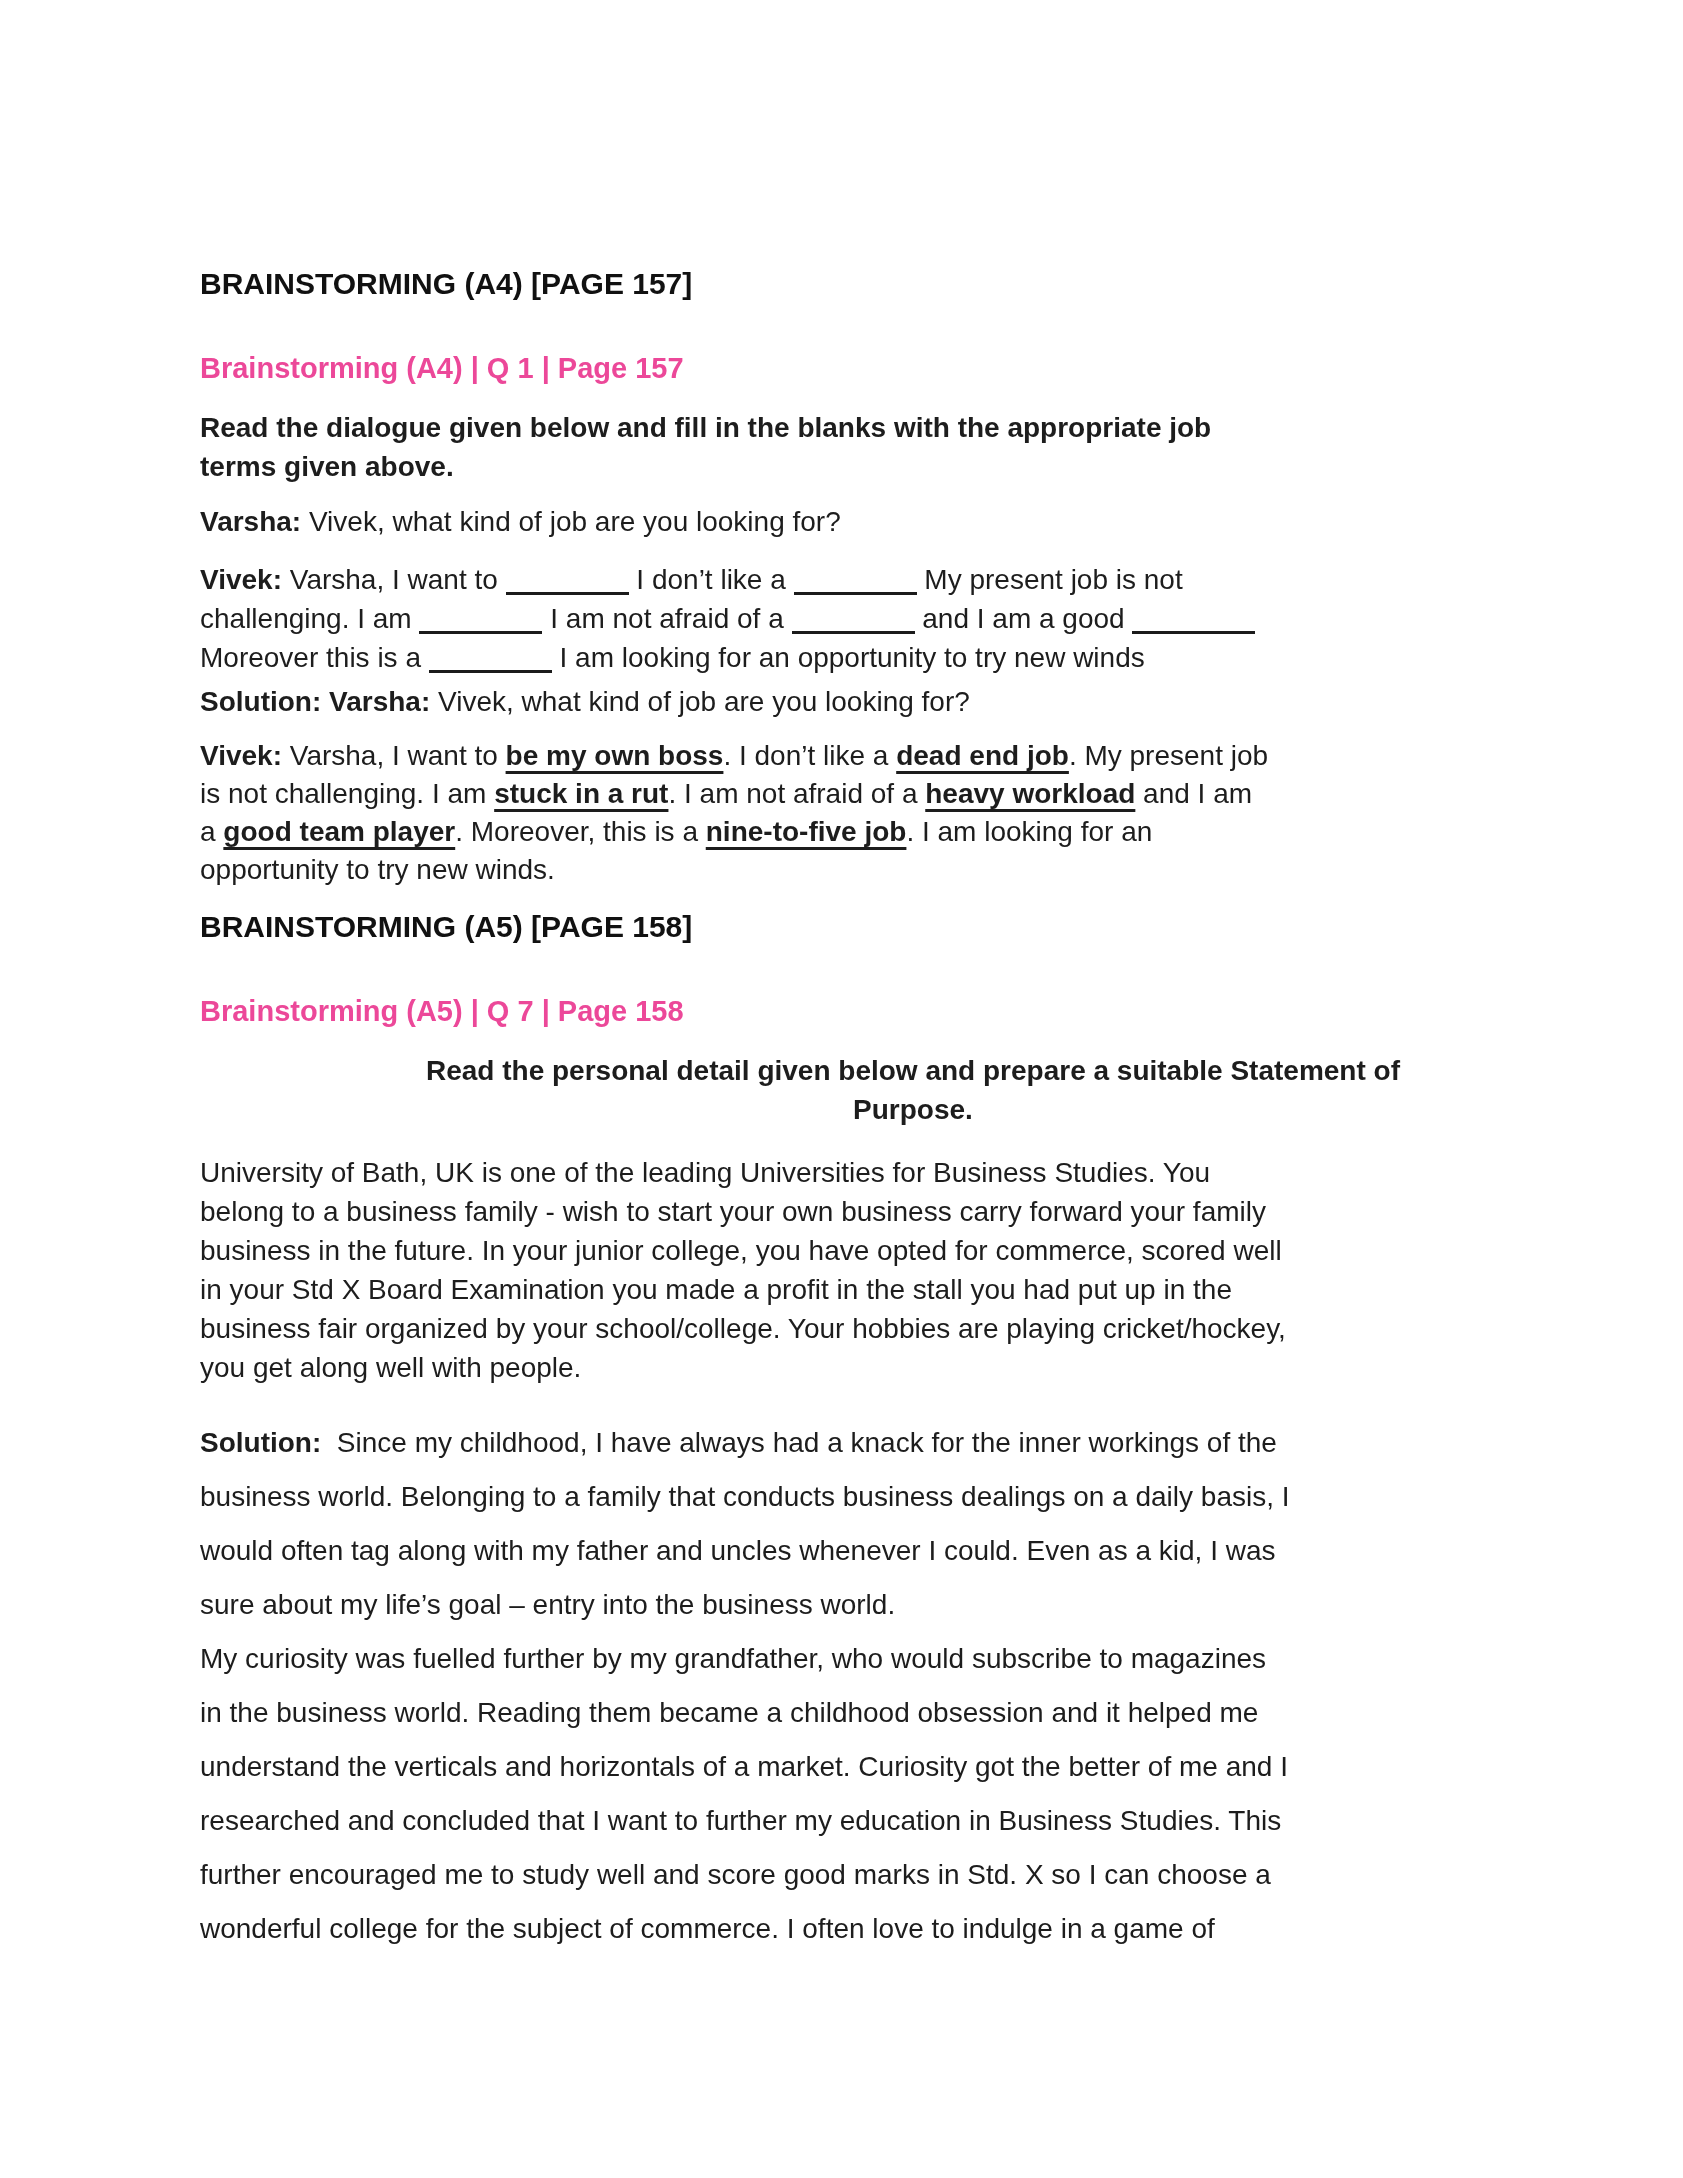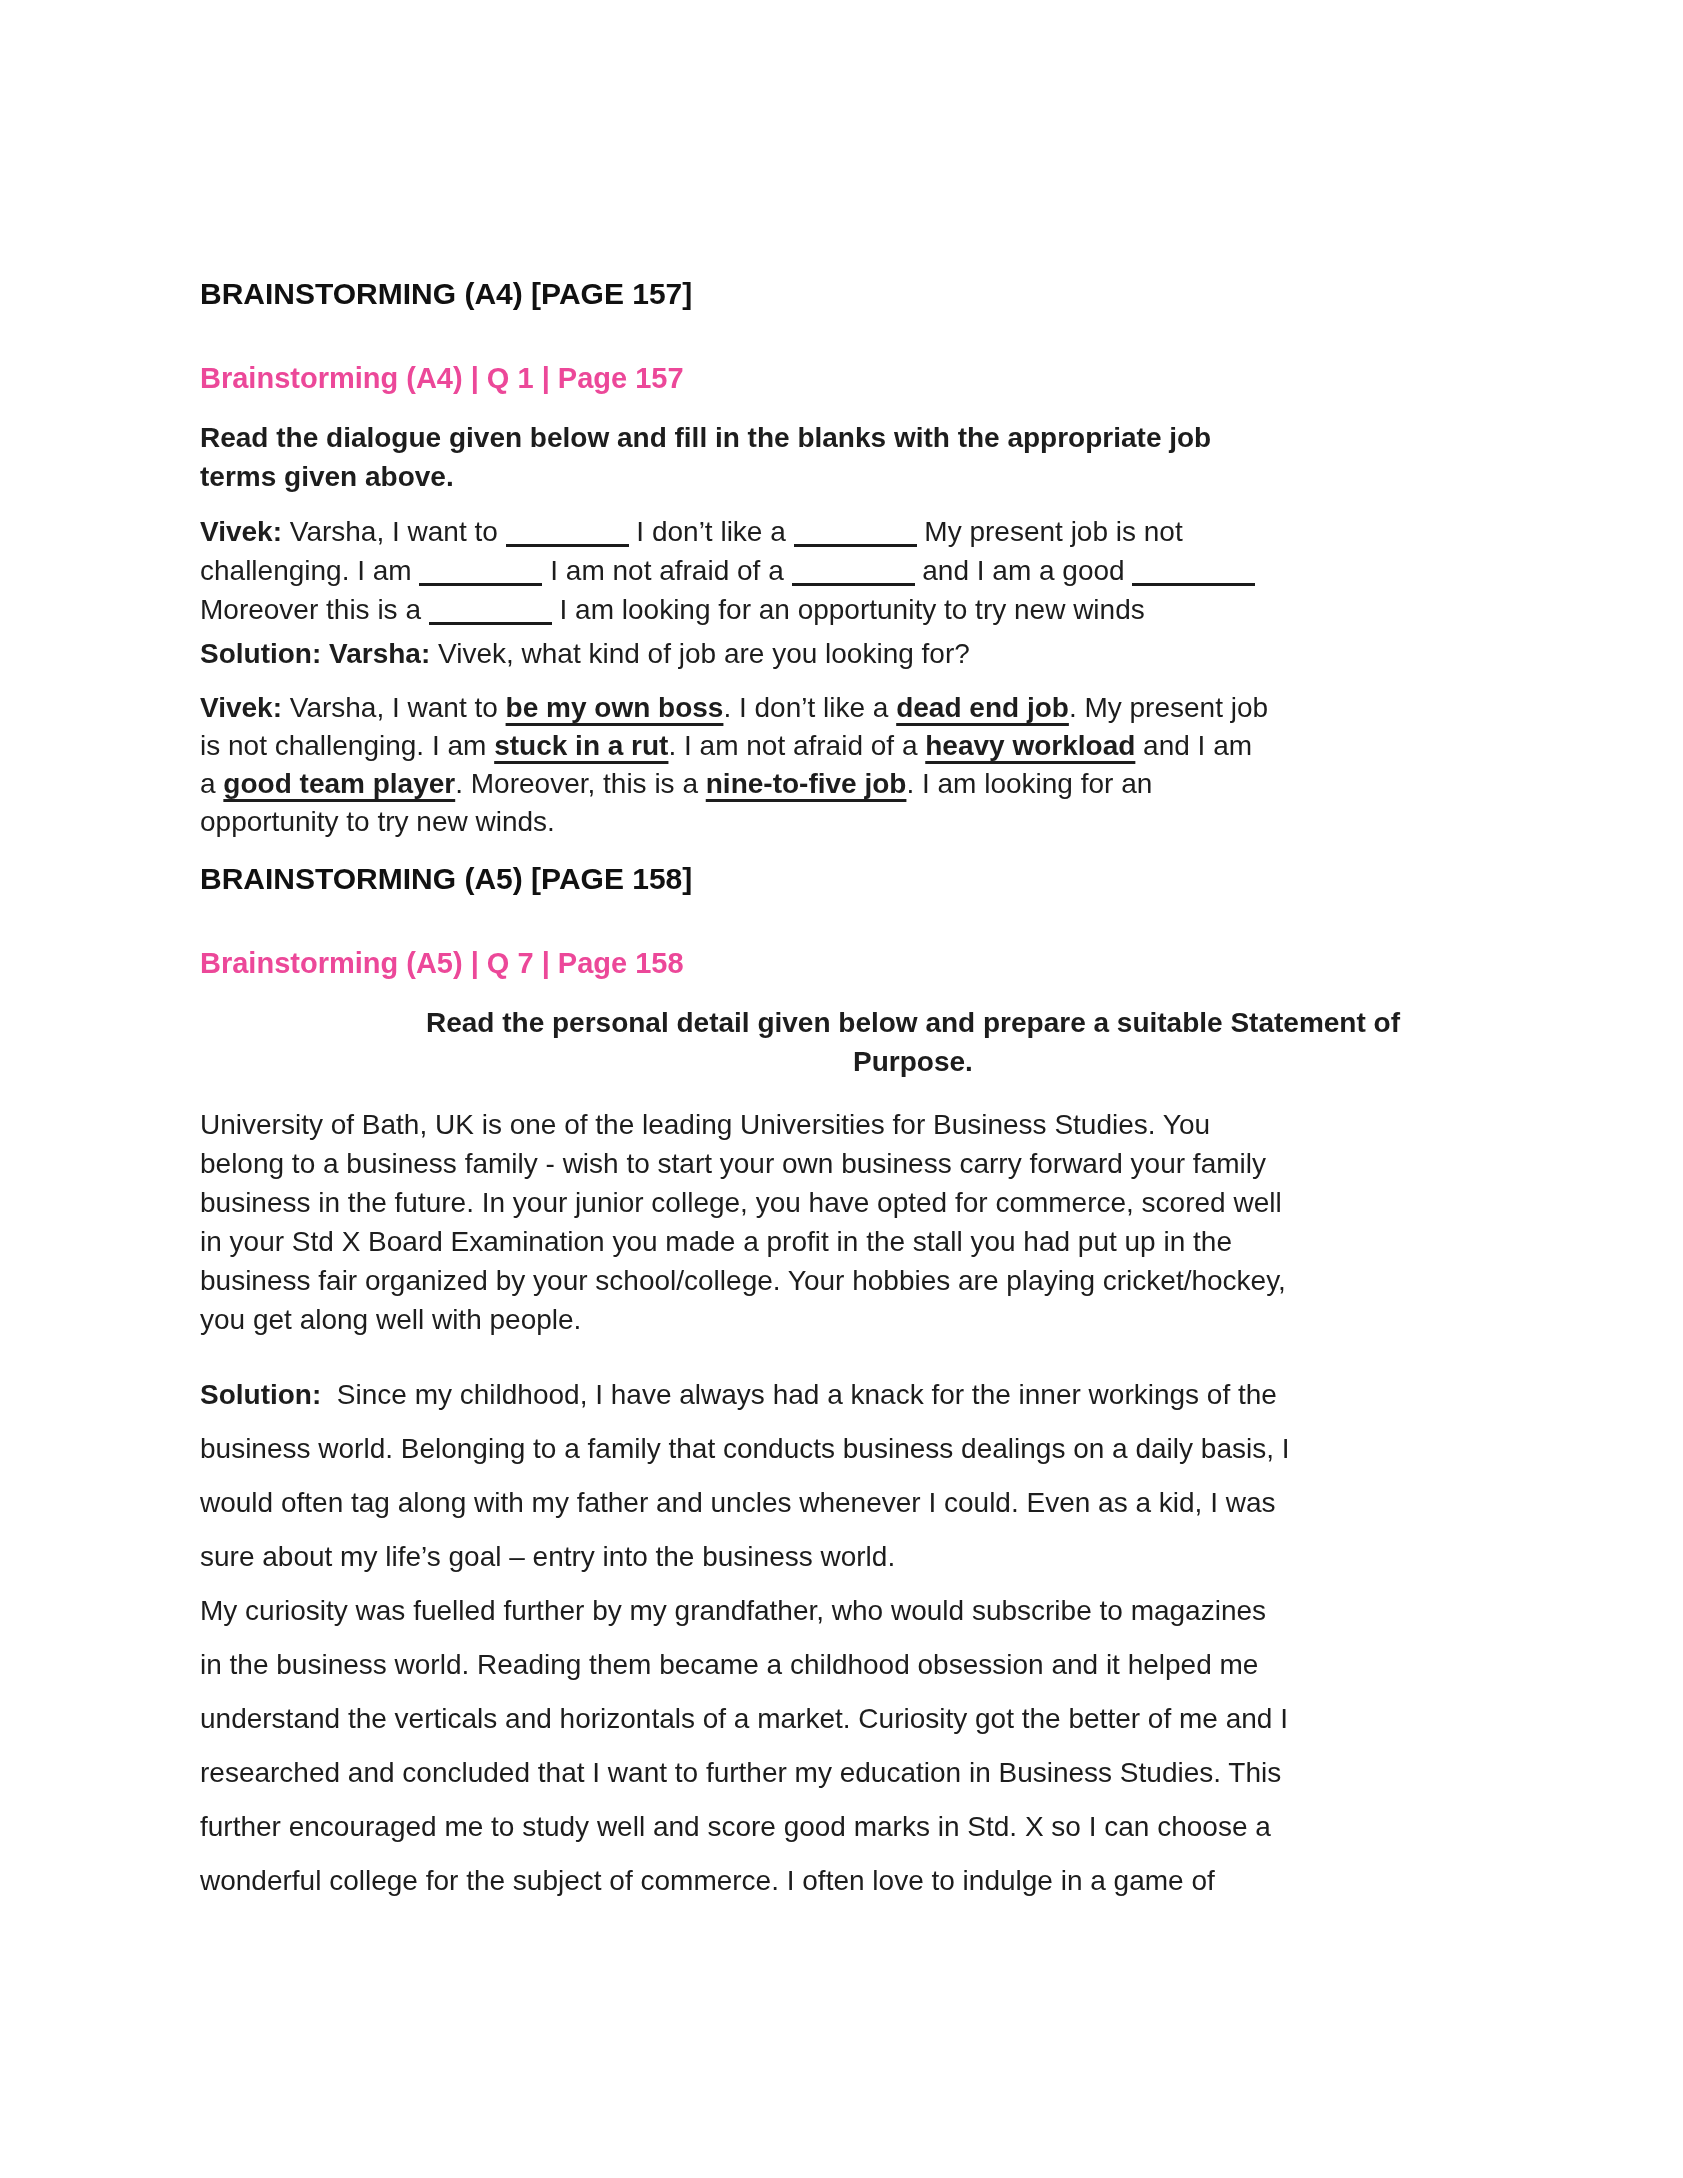--- a/index.html
+++ b/index.html
@@ -5,21 +5,21 @@
   html, body { margin: 0; padding: 0; }
   body {
     width: 1683px; height: 2178px;
     background: #ffffff;
     font-family: "Liberation Sans", sans-serif;
     color: #1d1d1d;
     position: relative;
   }
   .page {
     position: absolute;
-    left: 200px; top: 274px;
+    left: 200px; top: 264px;
     width: 1426px;
     font-size: 28px;
     line-height: 39px;
   }
   h1 {
     font-size: 30px; line-height: 40px;
     font-weight: 700; color: #111111;
     margin: 0 0 44px 0;
   }
   h2.green {
@@ -56,20 +56,21 @@
 
 <div class="page">
 
   <h1>BRAINSTORMING (A4) [PAGE 157]</h1>
 
   <h2 class="green">Brainstorming (A4) | Q 1 | Page 157</h2>
 
   <p class="instr">Read the dialogue given below and fill in the blanks with the appropriate job
 terms given above.</p>
 
+  <p class="varsha"><span class="b">Varsha:</span><span> Vivek, what kind of job are you looking for?</span></p>
 
   <p class="vivekq"><span class="b">Vivek:</span><span> Varsha, I want to </span><span class="blank"></span><span> I don’t like a </span><span class="blank"></span><span> My present job is not
 challenging. I am </span><span class="blank"></span><span> I am not afraid of a </span><span class="blank"></span><span> and I am a good </span><span class="blank"></span><span>
 Moreover this is a </span><span class="blank"></span><span> I am looking for an opportunity to try new winds</span></p>
 
   <p class="solvarsha"><span class="b">Solution: Varsha:</span><span> Vivek, what kind of job are you looking for?</span></p>
 
   <p class="viveksol"><span class="b">Vivek:</span><span> Varsha, I want to </span><span class="b u">be my own boss</span><span>. I don’t like a </span><span class="b u">dead end job</span><span>. My present job
 is not challenging. I am </span><span class="b u">stuck in a rut</span><span>. I am not afraid of a </span><span class="b u">heavy workload</span><span> and I am
 a </span><span class="b u">good team player</span><span>. Moreover, this is a </span><span class="b u">nine-to-five job</span><span>. I am looking for an

